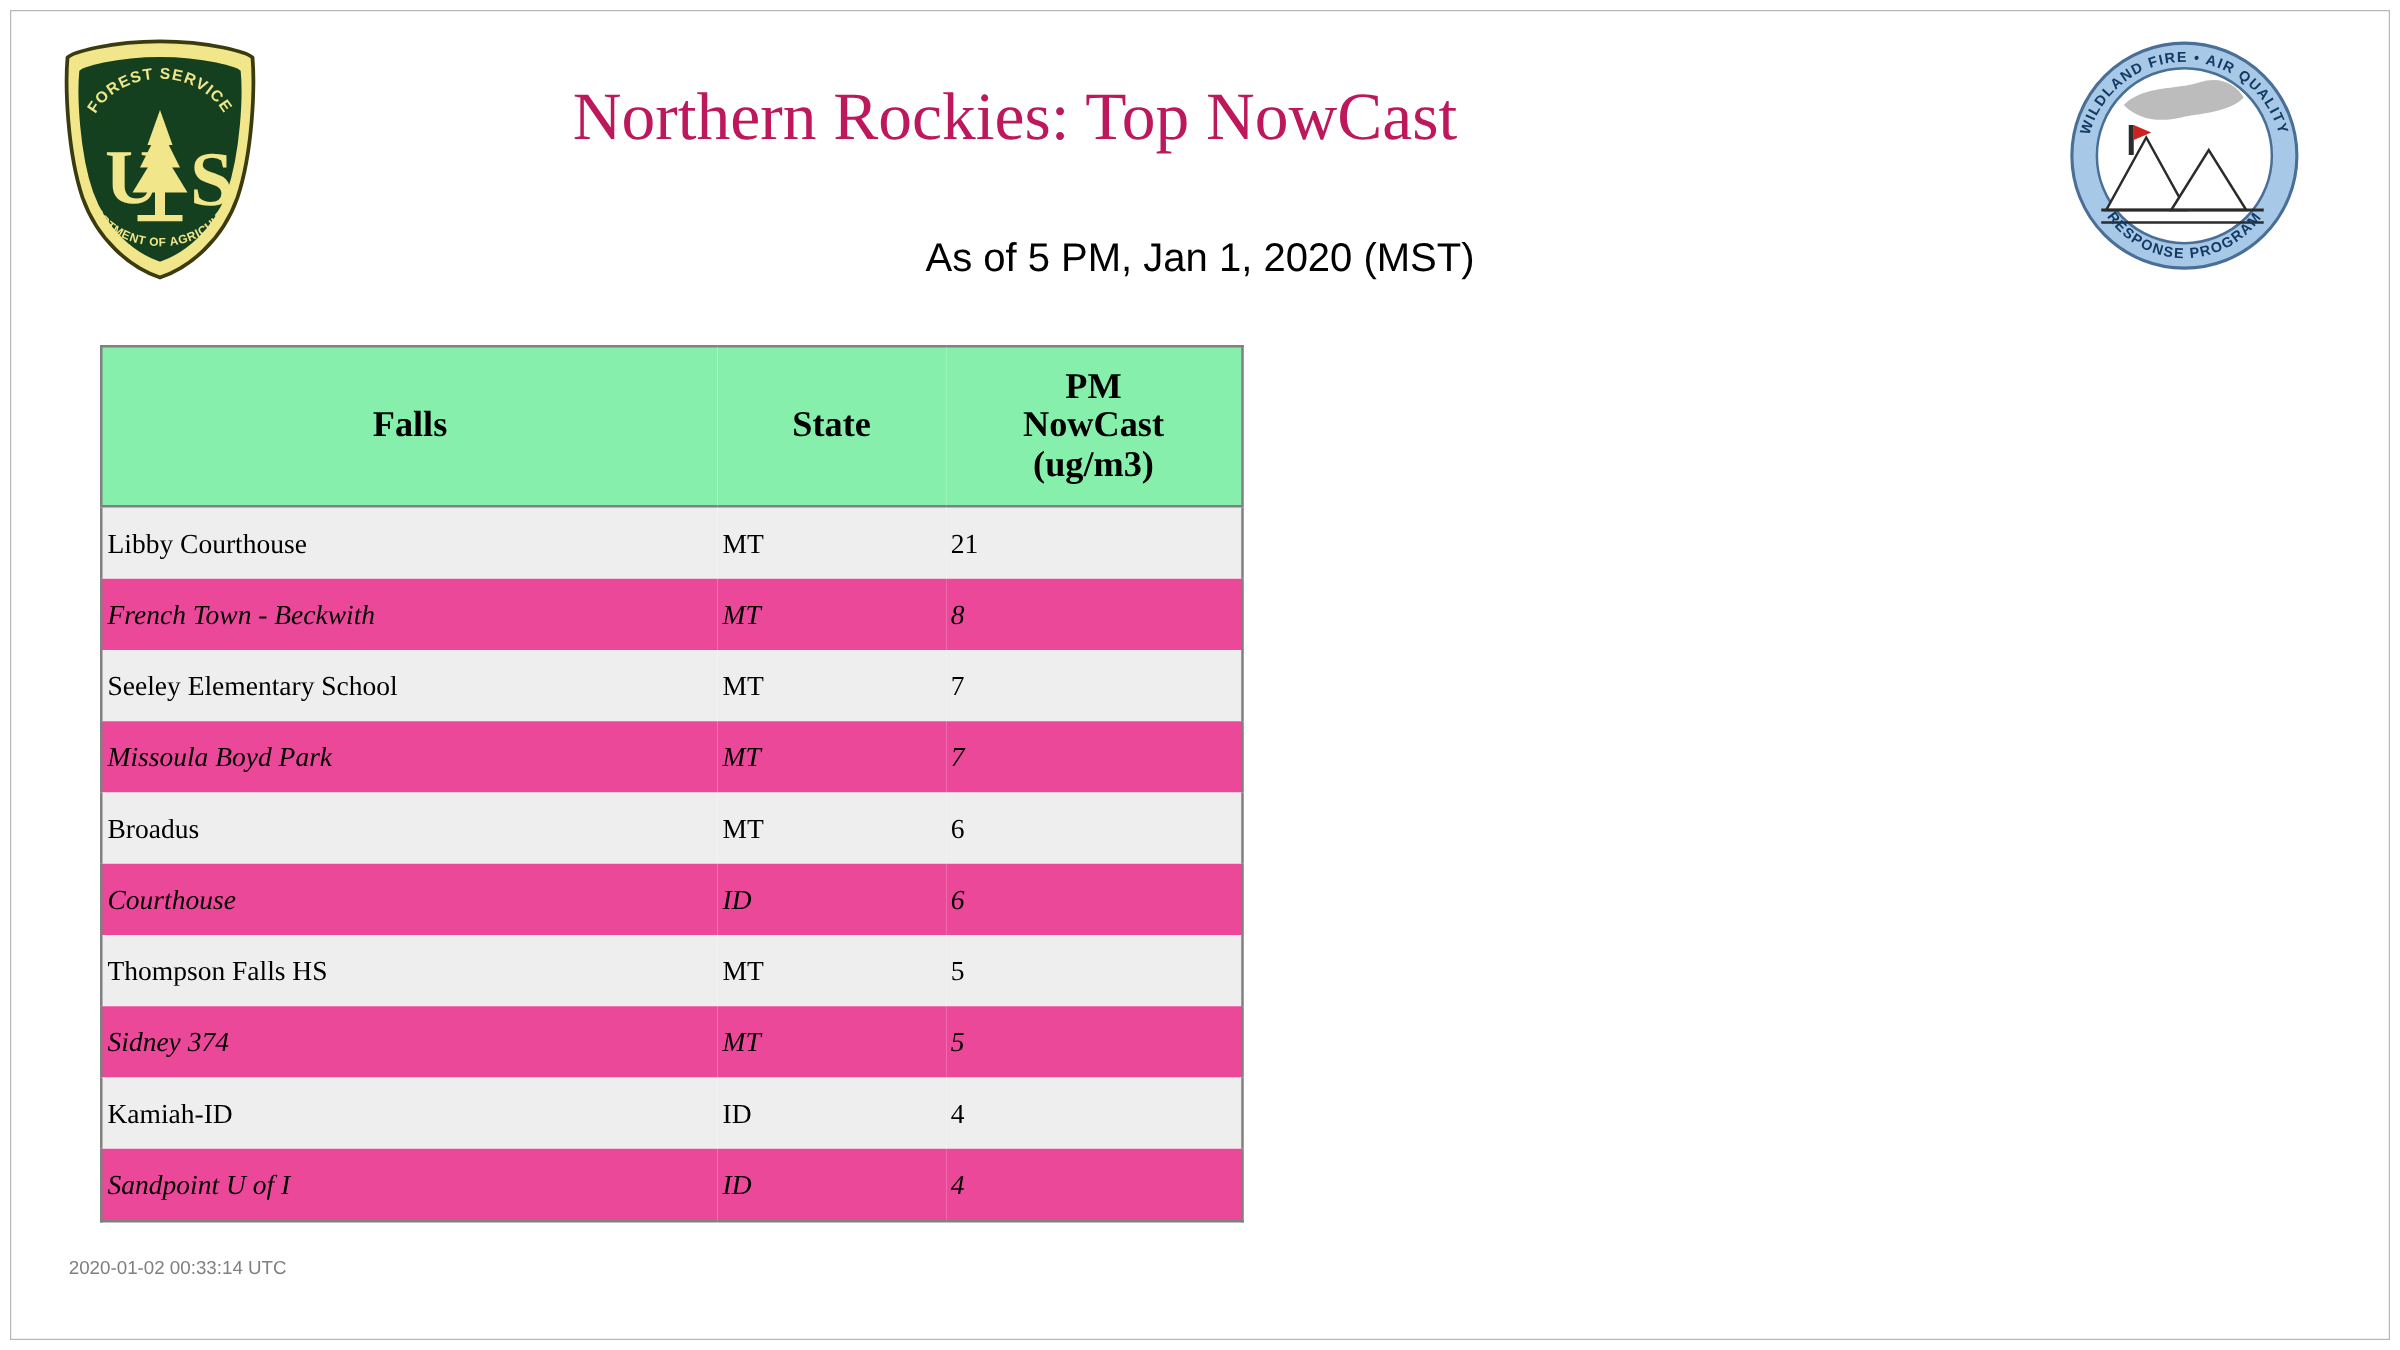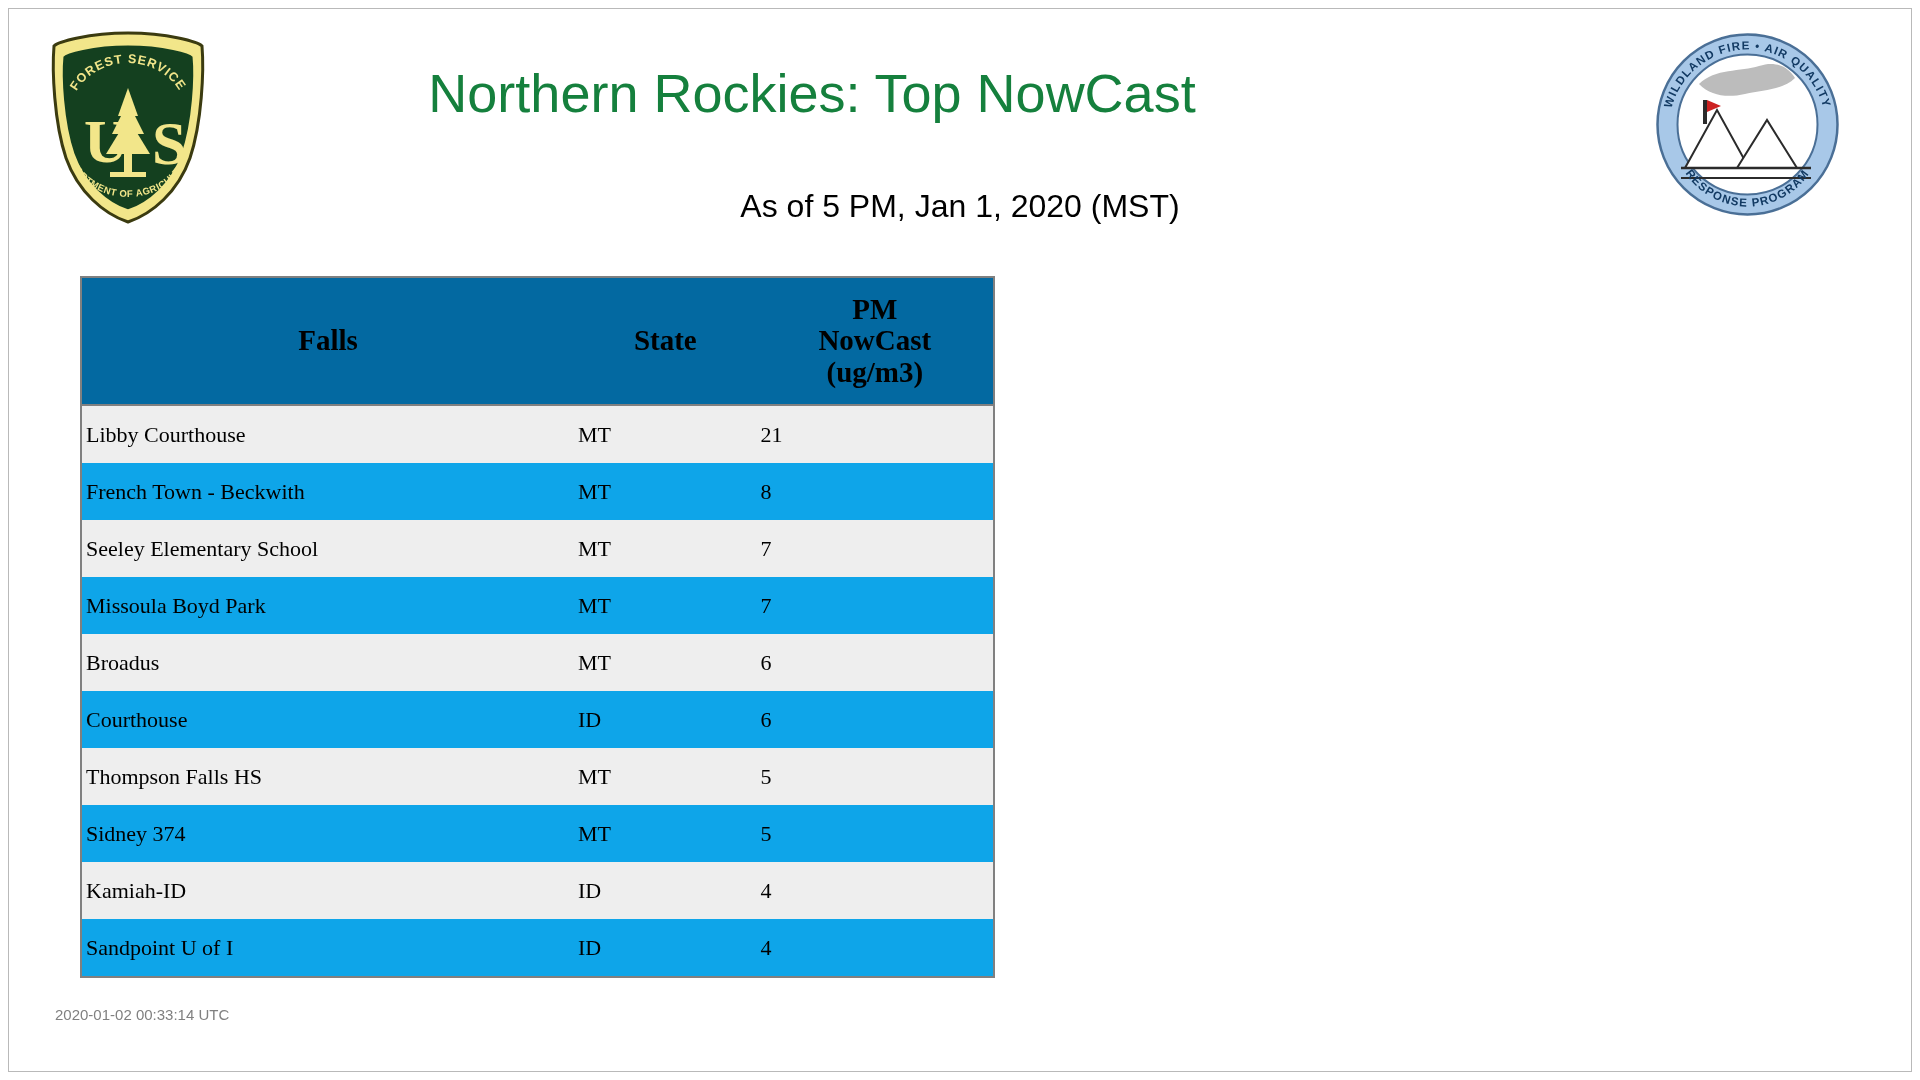--- a/index.html
+++ b/index.html
@@ -24,24 +24,24 @@
     box-sizing: border-box;
   }
 
   
   .title {
     position: absolute;
     left: 0;
     top: 62px;
     width: 1624px;
     text-align: center;
-    font-family: Liberation Sans, sans-serif;
+    font-family: Liberation Serif, serif;
     font-size: 54px;
     font-weight: 400;
-    color: #15803d;
+    color: #be185d;
     letter-spacing: 0px;
   }
   .subtitle {
     position: absolute;
     left: 0;
     top: 188px;
     width: 1920px;
     text-align: center;
     font-family: Liberation Sans, sans-serif;
     font-size: 32px;
@@ -74,21 +74,21 @@
     top: 276px;
     width: 915px;
   }
   table.nowcast {
     border-collapse: collapse;
     width: 915px;
     border: 2px solid #808080;
     table-layout: fixed;
   }
   table.nowcast thead th {
-    background: #0369a1;
+    background: #86efac;
     font-family: "Liberation Serif", serif;
     font-weight: bold;
     font-size: 29px;
     color: #000000;
     vertical-align: middle;
     padding: 8px 4px;
     border: none;
     border-bottom: 2px solid #808080;
     height: 110px;
     line-height: 1.07;
@@ -99,21 +99,22 @@
     color: #000000;
     text-align: left;
     height: 57px;
     padding: 0 4px;
     border: none;
   }
   table.nowcast tbody tr.odd td {
     background: #eeeeee;
   }
   table.nowcast tbody tr.even td {
-    background: #0ea5e9;
+    background: #ec4899;
+    font-style: italic;
   }
   .col-site   { width: 54%; }
   .col-state  { width: 20%; }
   .col-value  { width: 26%; }
 
   
   .timestamp {
     position: absolute;
     left: 55px;
     top: 1006px;

